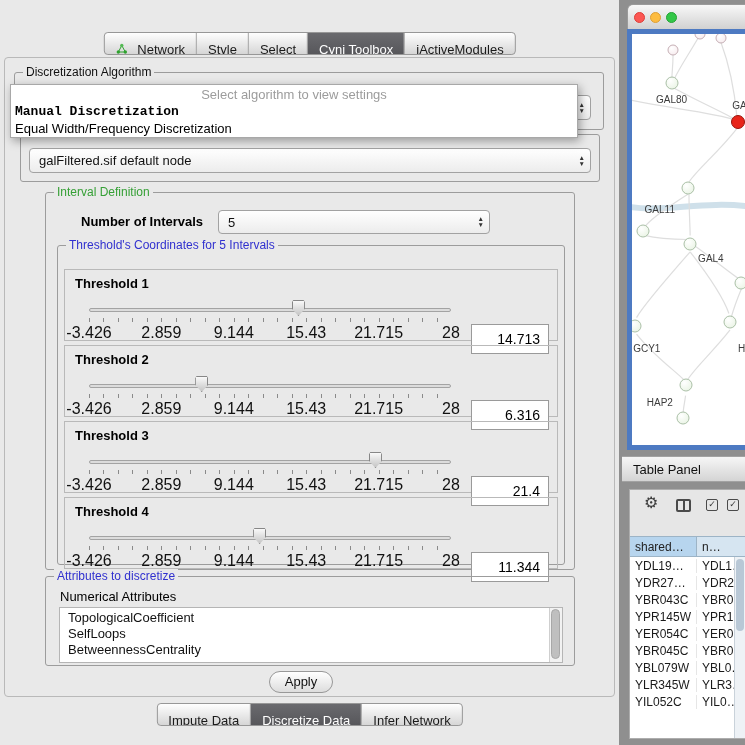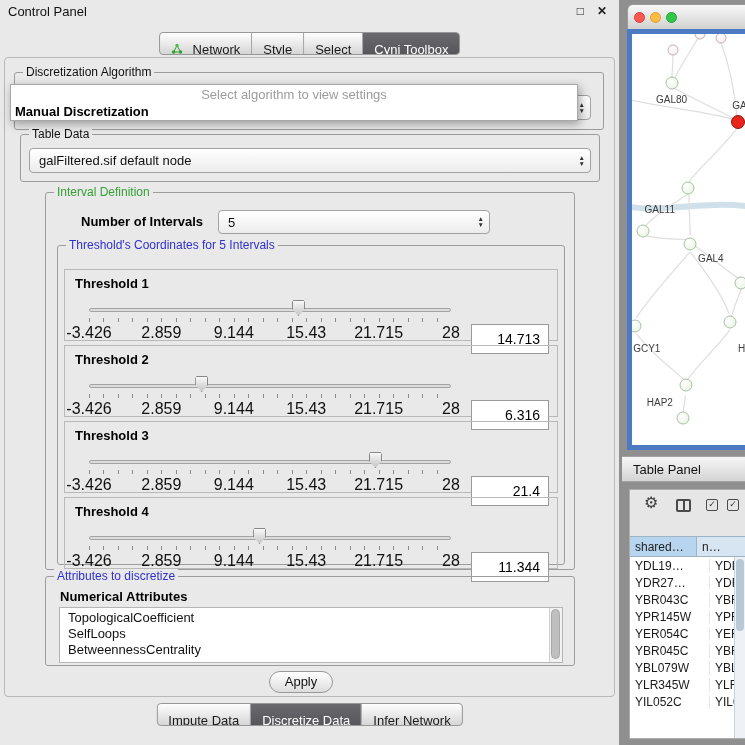--- a/index.html
+++ b/index.html
@@ -40,36 +40,36 @@
   .combo { position:relative; height:25px; background:linear-gradient(#ffffff,#ececec); border:1px solid #a2a2a2; border-radius:4px; font-size:13px; color:#111; display:flex; align-items:center; padding:0 26px 0 9px; }
   .combo-arrows { position:absolute; right:5px; top:50%; transform:translateY(-50%); display:flex; flex-direction:column; align-items:center; line-height:6px; font-size:6.5px; color:#333; }
   #algorithm-combo { position:absolute; left:12px; right:12px; top:22px; }
   #table-data-combo { position:absolute; left:8px; right:8px; top:13px; }
   #intervals-combo { position:absolute; left:172px; top:17px; width:272px; height:24px; }
   #intervals-label { position:absolute; left:17px; top:21px; font-size:13px; font-weight:bold;padding-left:18px; }
 
   .popup { position:absolute; left:10px; top:84px; width:568px; background:#fff; border:1px solid #a8a8a8; box-shadow:2px 3px 9px rgba(0,0,0,.35); z-index:30; font-size:13px; }
   .popup-prompt { color:#9c9c9c; text-align:center; padding:2px 0 1px; }
   .popup-option { padding:1px 4px; color:#000; }
-  .popup-option.bold { font-weight:bold; }
+  .popup-option.bold { font-weight:bold;font-family:Liberation Mono, monospace; }
 
   .threshold-box { height:72px; margin:0 6px 4px 6px; border:1px solid #b9b9b9; position:relative; }
   .t-label { position:absolute; left:10px; top:6px; font-weight:bold; font-size:13px; }
   .t-slider { position:absolute; left:24px; right:106px; top:28px; height:40px; }
   .t-track { position:absolute; left:0; right:0; top:10px; height:4px; background:#dcdcdc; border:1px solid #a3a3a3; border-radius:2px; }
   .t-handle { position:absolute; top:2px; width:13px; height:16px;
     background:linear-gradient(#fdfdfd,#c2c2c2);
     clip-path:polygon(10% 0,90% 0,100% 14%,100% 55%,50% 100%,0 55%,0 14%);
     box-shadow:inset 0 0 0 1px #878787; }
   .t-ticks { position:absolute; left:0; right:0; top:20px; height:4px;
     background:repeating-linear-gradient(to right,#8a8a8a 0,#8a8a8a 1px,transparent 1px,transparent 4%); }
   .t-ticklabel { position:absolute; top:26px; transform:translateX(-50%); font-size:16px; color:#111; }
   .t-value { position:absolute; right:8px; top:22px; width:78px; height:30px; background:#fff; border:1px solid #9a9a9a; font-size:14px; text-align:right; line-height:28px; padding-right:8px; color:#000;margin-top:32px; }
 
-  #attributes-subtitle { position:absolute; left:14px; top:12px; font-weight:bold; font-size:13px; }
+  #attributes-subtitle { position:absolute; left:14px; top:12px; font-weight:normal; font-size:13px; }
   .attr-list { position:absolute; left:13px; top:30px; width:504px; height:56px; background:#fff; border:1px solid #b5b5b5; overflow:hidden; padding:2px 0; }
   .attr-item { font-size:13px; padding:0 8px; height:16px; line-height:16px; color:#111; }
   .attr-scroll { position:absolute; right:0; top:0; bottom:0; width:13px; background:#f2f2f2; border-left:1px solid #cfcfcf; }
   .attr-thumb { position:absolute; left:1px; top:1px; width:9px; height:50px; background:#bfbfbf; border:1px solid #a8a8a8; border-radius:5px; }
 
   .apply-btn { position:absolute; left:269px; top:671px; width:64px; height:22px; border:1px solid #989898; border-radius:11px; background:linear-gradient(#ffffff,#dddddd); font-size:13px; text-align:center; line-height:20px; color:#111; }
 
   
   .net-window { position:absolute; left:627px; top:4px; width:119px; height:446px; }
   .net-titlebar { position:absolute; left:0; top:0; width:100%; height:25px; background:linear-gradient(#f8f8f8,#d1d1d1); border:1px solid #9a9a9a; border-bottom:none; border-top-left-radius:6px; display:flex; align-items:center; gap:5px; padding-left:6px; }
@@ -94,37 +94,30 @@
   .gear-ic { position:absolute; left:14px; top:3px; font-size:16px; color:#3e3e3e; }
   .cols-ic { position:absolute; left:46px; top:9px; width:15px; height:13px; border:2px solid #4a4a4a; border-radius:2px; }
   .cols-ic::after { content:""; position:absolute; left:50%; top:0; bottom:0; width:2px; background:#4a4a4a; transform:translateX(-50%); }
   .chk-ic { position:absolute; top:9px; width:12px; height:12px; border:1.5px solid #4a4a4a; border-radius:2px; font-size:9px; line-height:9px; text-align:center; color:#3a3a3a; }
   .chk-1 { left:76px; } .chk-2 { left:97px; }
   .tp-cols { position:absolute; left:0; top:46px; width:100%; height:21px; display:flex; }
   .tp-col1 { width:67px; background:#b7d5ee; border-top:1px solid #9db4c6; border-bottom:1px solid #9db4c6; border-right:1px solid #9db4c6; font-size:12px; padding:3px 0 0 5px; color:#222; overflow:hidden; white-space:nowrap; }
   .tp-col2 { flex:1; background:#d6e5f1; border-top:1px solid #9db4c6; border-bottom:1px solid #9db4c6; font-size:12px; padding:3px 0 0 5px; color:#222; overflow:hidden; white-space:nowrap; }
   .tp-rows { position:absolute; left:0; top:67px; width:100%; bottom:0; background:#fff; }
   .tp-row { display:flex; height:17px; align-items:center; font-size:12px; color:#1a1a1a; }
-  .tp-c1 { width:80px; padding-left:5px; border-right:1px solid #e6e6e6; overflow:hidden; white-space:nowrap; }
+  .tp-c1 { width:67px; padding-left:5px; border-right:1px solid #e6e6e6; overflow:hidden; white-space:nowrap; }
   .tp-c2 { flex:1; padding-left:5px; overflow:hidden; white-space:nowrap; }
   .tp-scroll { position:absolute; right:0; top:67px; bottom:0; width:11px; background:#eef2f6; border-left:1px solid #c9d2da; }
   .tp-thumb { position:absolute; left:1px; top:2px; width:8px; height:72px; background:#b9c8d6; border-radius:4px; }
 </style>
 </head>
 <body>
 
 <div class="cp">
 
-  <div class="cp-titlebar">
-    <span class="cp-title">Control Panel</span>
-    <span class="cp-icons">
-      <span class="icon-float">□</span>
-      <span class="icon-close">✕</span>
-    </span>
-  </div>
 
   <div class="segmented top-tabs">
     <div class="segment">
       <span class="net-tab-icon">
         <svg width="12" height="12" viewBox="0 0 12 12">
             <path d="M2.5 9 L6 2.5 L9.5 9 Z" fill="none" stroke="#2ea22e" stroke-width="1"></path>
             <circle cx="2.5" cy="9" r="1.7" fill="#2ea22e"></circle>
             <circle cx="6" cy="2.5" r="1.7" fill="#54b954"></circle>
             <circle cx="9.5" cy="9" r="1.7" fill="#2ea22e"></circle>
           </svg>
@@ -133,38 +126,42 @@
     </div>
     <div class="segment">
         <span>Style</span>
       </div>
     <div class="segment">
         <span>Select</span>
       </div>
     <div class="segment selected">
         <span>Cyni Toolbox</span>
       </div>
+    <div class="segment">
+        <span>jActiveModules</span>
+      </div>
   </div>
 
   <div class="inner-panel"></div>
 
   <div class="group" id="algorithm-group">
     <span class="group-title">Discretization Algorithm</span>
     <div class="combo" id="algorithm-combo">
       <span></span>
       <span class="combo-arrows">
         <span>▲</span>
           <span>▼</span>
       </span>
     </div>
   </div>
 
   <div class="popup">
     <div class="popup-prompt">Select algorithm to view settings</div>
     <div class="popup-option bold">Manual Discretization</div>
+    <div class="popup-option">Equal Width/Frequency Discretization</div>
   </div>
 
   <div class="group" id="table-data-group">
     <span class="group-title">Table Data</span>
     <div class="combo" id="table-data-combo">
       <span>galFiltered.sif default node</span>
       <span class="combo-arrows">
         <span>▲</span>
           <span>▼</span>
       </span>

